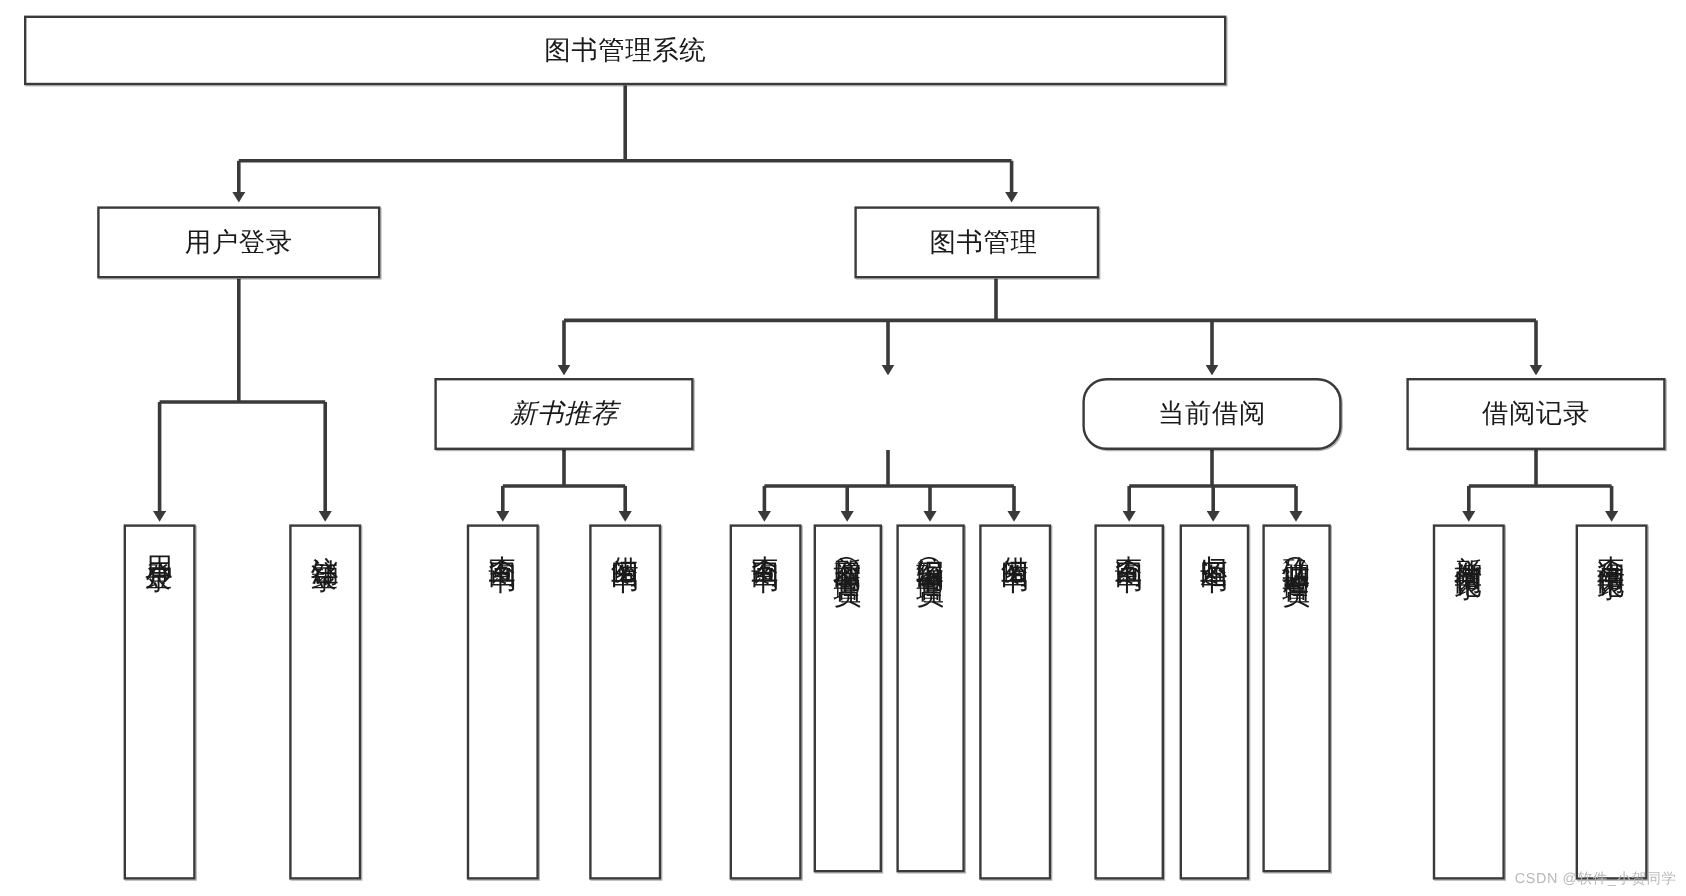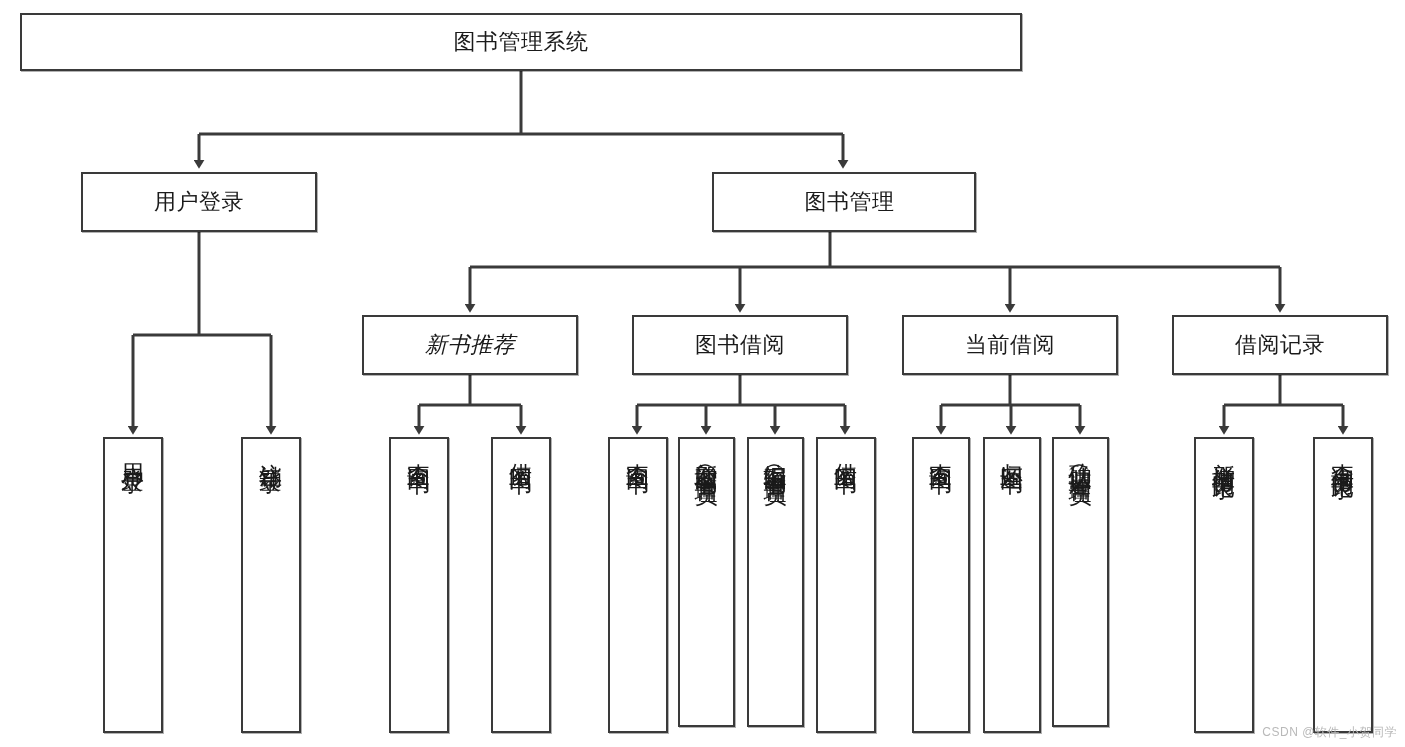--- a/index.html
+++ b/index.html
@@ -123,31 +123,28 @@
     </g>
   </svg>
 
   <div class="node horiz" style="left:20px; top:13px; width:1002px; height:58px;">
     <span class="lbl">图书管理系统</span>
   </div>
 
   <div class="node horiz" style="left:81px; top:172px; width:236px; height:60px;">
     <span class="lbl">用户登录</span>
   </div>
-  <div class="node horiz" style="left:712px; top:172px; width:264px; height:60px;padding-left:11px;">
+  <div class="node horiz" style="left:712px; top:172px; width:204px; height:60px;padding-left:11px;">
     <span class="lbl">图书管理</span>
   </div>
 
   <div class="node horiz" style="left:362px; top:315px; width:216px; height:60px;font-style:italic;">
     <span class="lbl">新书推荐</span>
   </div>
-  <div class="node horiz" style="left:632px; top:315px; width:216px; height:60px;">
-    <span class="lbl">图书借阅</span>
-  </div>
-  <div class="node horiz" style="left:902px; top:315px; width:216px; height:60px;">
+  <div class="node horiz" style="left:902px; top:315px; width:216px; height:60px;border-radius:20px;">
     <span class="lbl">当前借阅</span>
   </div>
   <div class="node horiz" style="left:1172px; top:315px; width:216px; height:60px;">
     <span class="lbl">借阅记录</span>
   </div>
 
   <div class="node vert" style="left:103px; top:437px; width:60px; height:296px;">
     <span class="lbl">用户登录</span>
   </div>
   <div class="node vert" style="left:241px; top:437px; width:60px; height:296px;">

